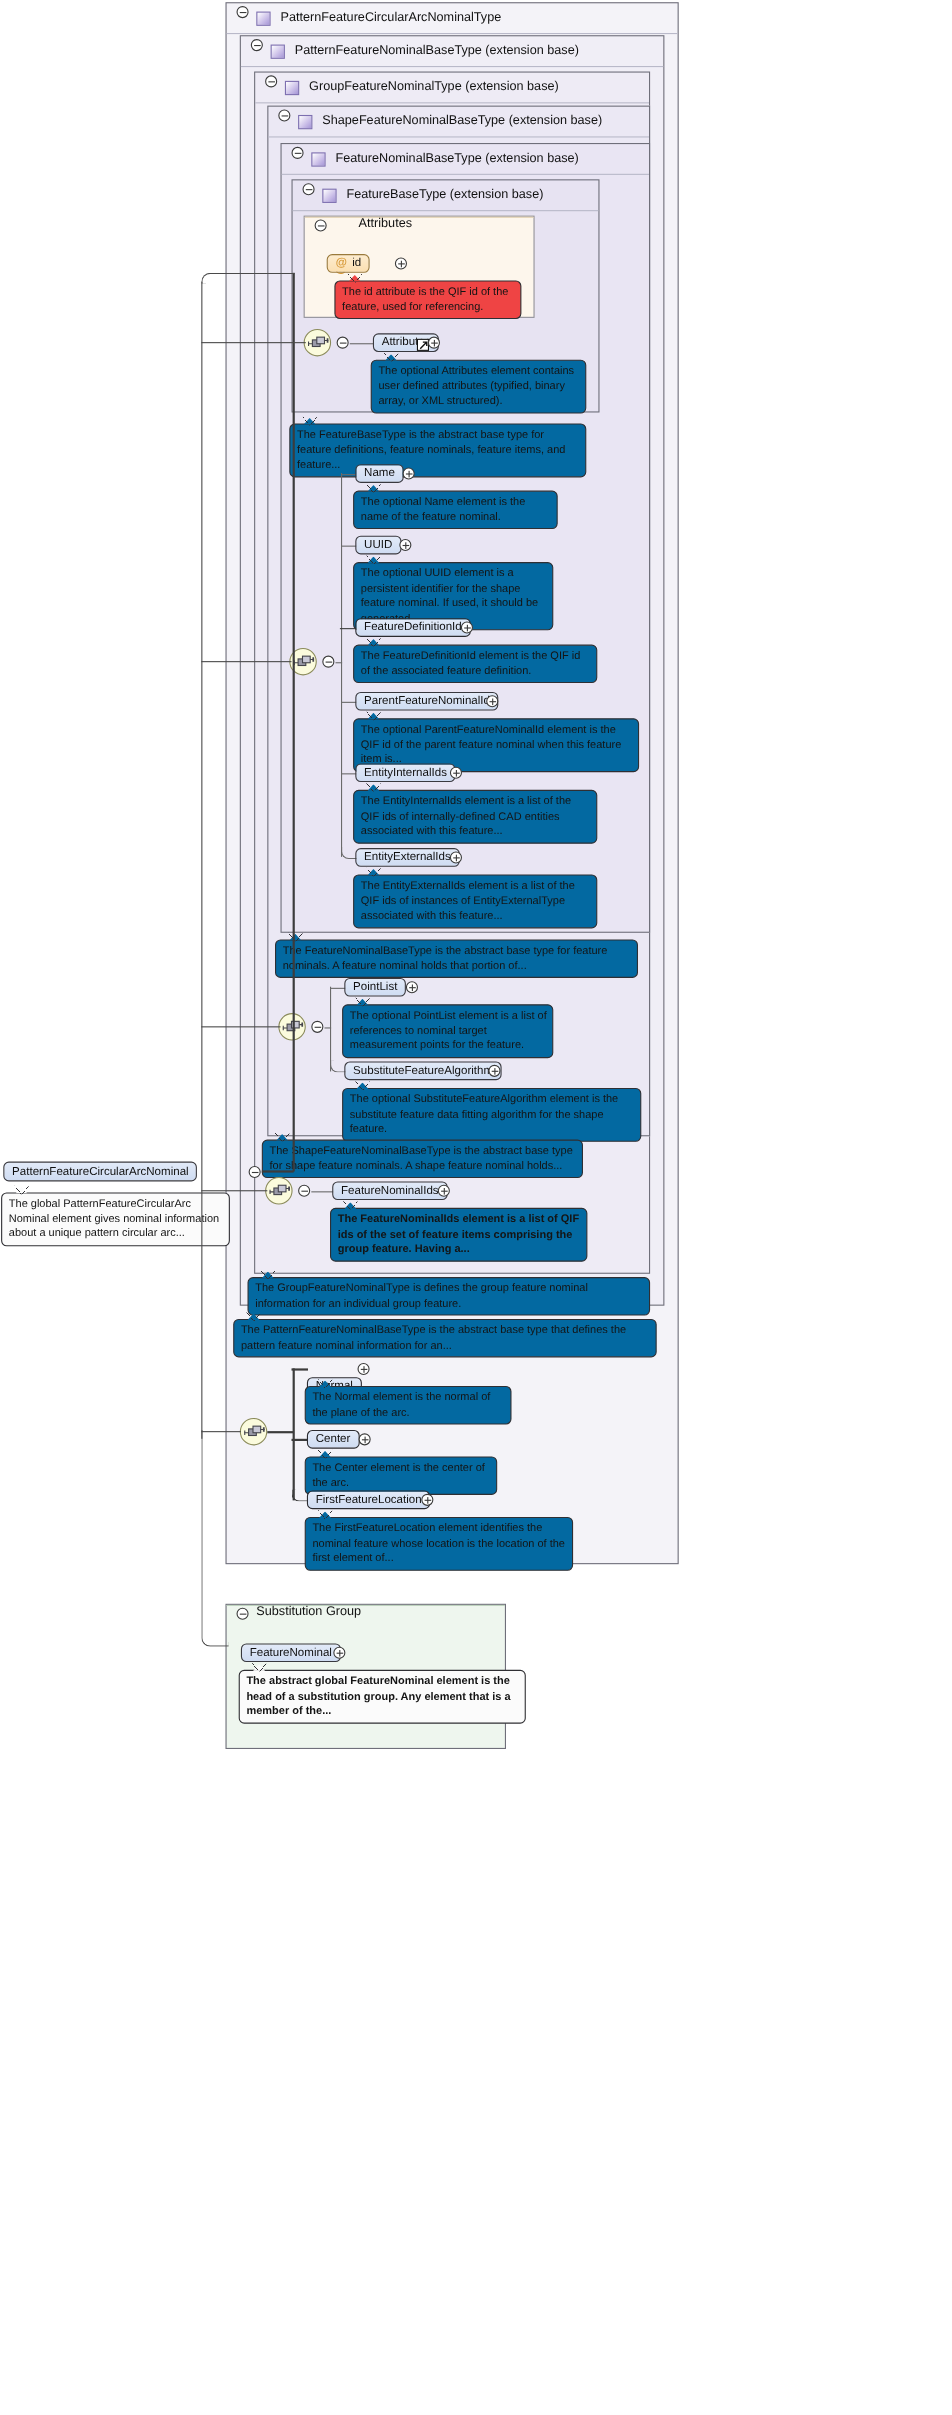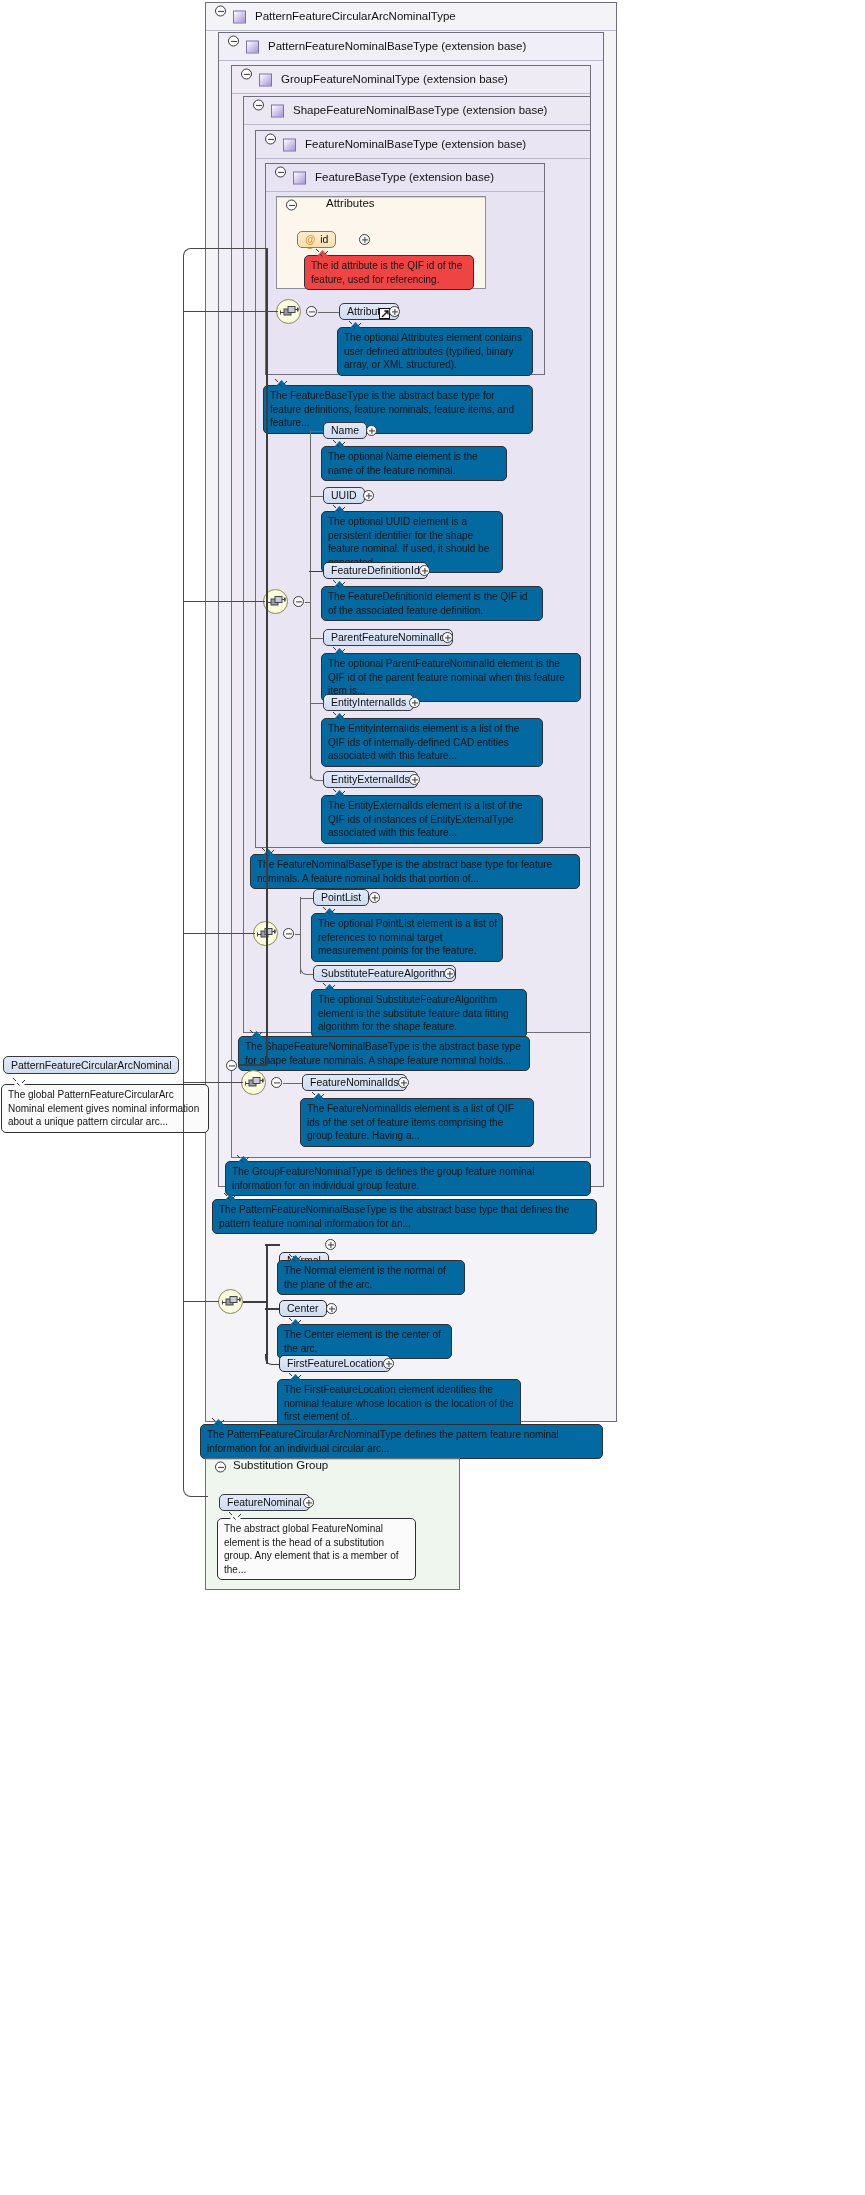--- a/index.html
+++ b/index.html
@@ -277,40 +277,40 @@
     <span>PointList</span>
   </div>
   <span class="tog abs plus" style="left:369px;top:892px;"></span>
   <div class="note lilac" style="left:311px;top:913px;width:192px;">The optional PointList element is a list of references to nominal target measurement points for the feature.</div>
 
   <div class="elbow" style="left:300px;top:964px;height:10px;width:14px;border-left-width:1px;border-bottom-width:1px;border-bottom-left-radius:7px;"></div>
   <div class="node" style="left:313px;top:965px;">
     <span>SubstituteFeatureAlgorithm</span>
   </div>
   <span class="tog abs plus" style="left:444px;top:968px;"></span>
-  <div class="note lilac" style="left:311px;top:989px;width:216px;">The optional SubstituteFeatureAlgorithm element is the substitute feature data fitting algorithm for the shape feature.</div>
+  <div class="note lilac" style="left:311px;top:989px;width:272px;">The optional SubstituteFeatureAlgorithm element is the substitute feature data fitting algorithm for the shape feature.</div>
 
   <div class="note lilac" style="left:238px;top:1036px;width:292px;">The ShapeFeatureNominalBaseType is the abstract base type for shape feature nominals. A shape feature nominal holds...</div>
 
   <div class="seq" style="left:241px;top:1070px;">
     <svg width="19" height="15" viewBox="0 0 19 15">
       <rect x="4" y="4" width="7" height="6" fill="#9a9aa8" stroke="#44444c" stroke-width="1"></rect>
       <rect x="8" y="1.5" width="7" height="6" fill="#c9c9d6" stroke="#44444c" stroke-width="1"></rect>
       <path d="M0 7.5 H4 M15 4.5 H18.5" stroke="#44444c" stroke-width="1" fill="none"></path>
       <path d="M0.2 5.5 L0.2 9.5" stroke="#44444c" stroke-width="1.6"></path>
       <path d="M17.8 2.6 L17.8 6.5" stroke="#44444c" stroke-width="1.6"></path>
     </svg>
   </div>
   <span class="tog abs minus" style="left:271px;top:1077px;"></span>
   <div class="ln lnh" style="left:283px;top:1082.5px;width:20px;"></div>
   <div class="node" style="left:302px;top:1074px;">
     <span>FeatureNominalIds</span>
   </div>
   <span class="tog abs plus" style="left:398px;top:1077px;"></span>
-  <div class="note lilac" style="left:300px;top:1098px;width:234px;">The FeatureNominalIds element is a list of QIF ids of the set of feature items comprising the group feature. Having a...</div>
+  <div class="note lilac" style="left:300px;top:1098px;width:234px;font-weight:bold;">The FeatureNominalIds element is a list of QIF ids of the set of feature items comprising the group feature. Having a...</div>
 
   <div class="note lilac" style="left:225px;top:1161px;width:366px;">The GroupFeatureNominalType is defines the group feature nominal information for an individual group feature.</div>
 
   <div class="note lilac" style="left:212px;top:1199px;width:385px;">The PatternFeatureNominalBaseType is the abstract base type that defines the pattern feature nominal information for an...</div>
 
   <div class="seq" style="left:218px;top:1289px;">
     <svg width="19" height="15" viewBox="0 0 19 15">
       <rect x="4" y="4" width="7" height="6" fill="#9a9aa8" stroke="#44444c" stroke-width="1"></rect>
       <rect x="8" y="1.5" width="7" height="6" fill="#c9c9d6" stroke="#44444c" stroke-width="1"></rect>
       <path d="M0 7.5 H4 M15 4.5 H18.5" stroke="#44444c" stroke-width="1" fill="none"></path>
@@ -335,21 +335,20 @@
   <span class="tog abs plus" style="left:326px;top:1303px;"></span>
   <div class="note lilac" style="left:277px;top:1324px;width:175px;">The Center element is the center of the arc.</div>
 
   <div class="elbow" style="left:265px;top:1354px;width:15px;height:10px;border-left-width:1.6px;border-bottom-width:1.6px;border-bottom-left-radius:7px;border-color:#3c3c3c;"></div>
   <div class="node req" style="left:279px;top:1355px;">
     <span>FirstFeatureLocation</span>
   </div>
   <span class="tog abs plus" style="left:383px;top:1358px;"></span>
   <div class="note lilac" style="left:277px;top:1379px;width:244px;">The FirstFeatureLocation element identifies the nominal feature whose location is the location of the first element of...</div>
 
-  <div class="note lilac" style="left:200px;top:1424px;width:403px;">The PatternFeatureCircularArcNominalType defines the pattern feature nominal information for an individual circular arc...</div>
 
   <div class="node big" style="left:3px;top:1056px;">
     <span>PatternFeatureCircularArcNominal</span>
   </div>
   <span class="tog abs minus" style="left:226px;top:1060px;"></span>
   <div class="note white" style="left:1px;top:1084px;width:208px;">The global PatternFeatureCircularArc Nominal element gives nominal information about a unique pattern circular arc...</div>
 
   <div class="ln lnh thick" style="left:238px;top:1064px;width:29px;"></div>
   <div class="ln lnv thick" style="left:266px;top:248px;height:817px;"></div>
 
@@ -363,18 +362,18 @@
 
   <div class="subframe" style="left:205px;top:1458px;width:255px;height:132px;">
     <div class="frame-head">
       <span class="tog abs minus" style="left:9px;top:8px;"></span>
       <span class="ttl" style="left:27px;">Substitution Group</span>
     </div>
     <div class="node" style="left:13px;top:35px;">
       <span>FeatureNominal</span>
     </div>
     <span class="tog abs plus" style="left:97px;top:38px;"></span>
-    <div class="note white" style="left:11px;top:59px;width:199px;">The abstract global FeatureNominal element is the head of a substitution group. Any element that is a member of the...</div>
+    <div class="note white" style="left:11px;top:59px;width:261px;font-weight:bold;">The abstract global FeatureNominal element is the head of a substitution group. Any element that is a member of the...</div>
   </div>
 
   <div class="elbow" style="left:183px;top:1300px;width:24px;height:196px;border-left-width:1.4px;border-bottom-width:1.4px;border-bottom-left-radius:8px;border-color:#4a4a4a;"></div>
 
 </div>
 
 </body></html>

